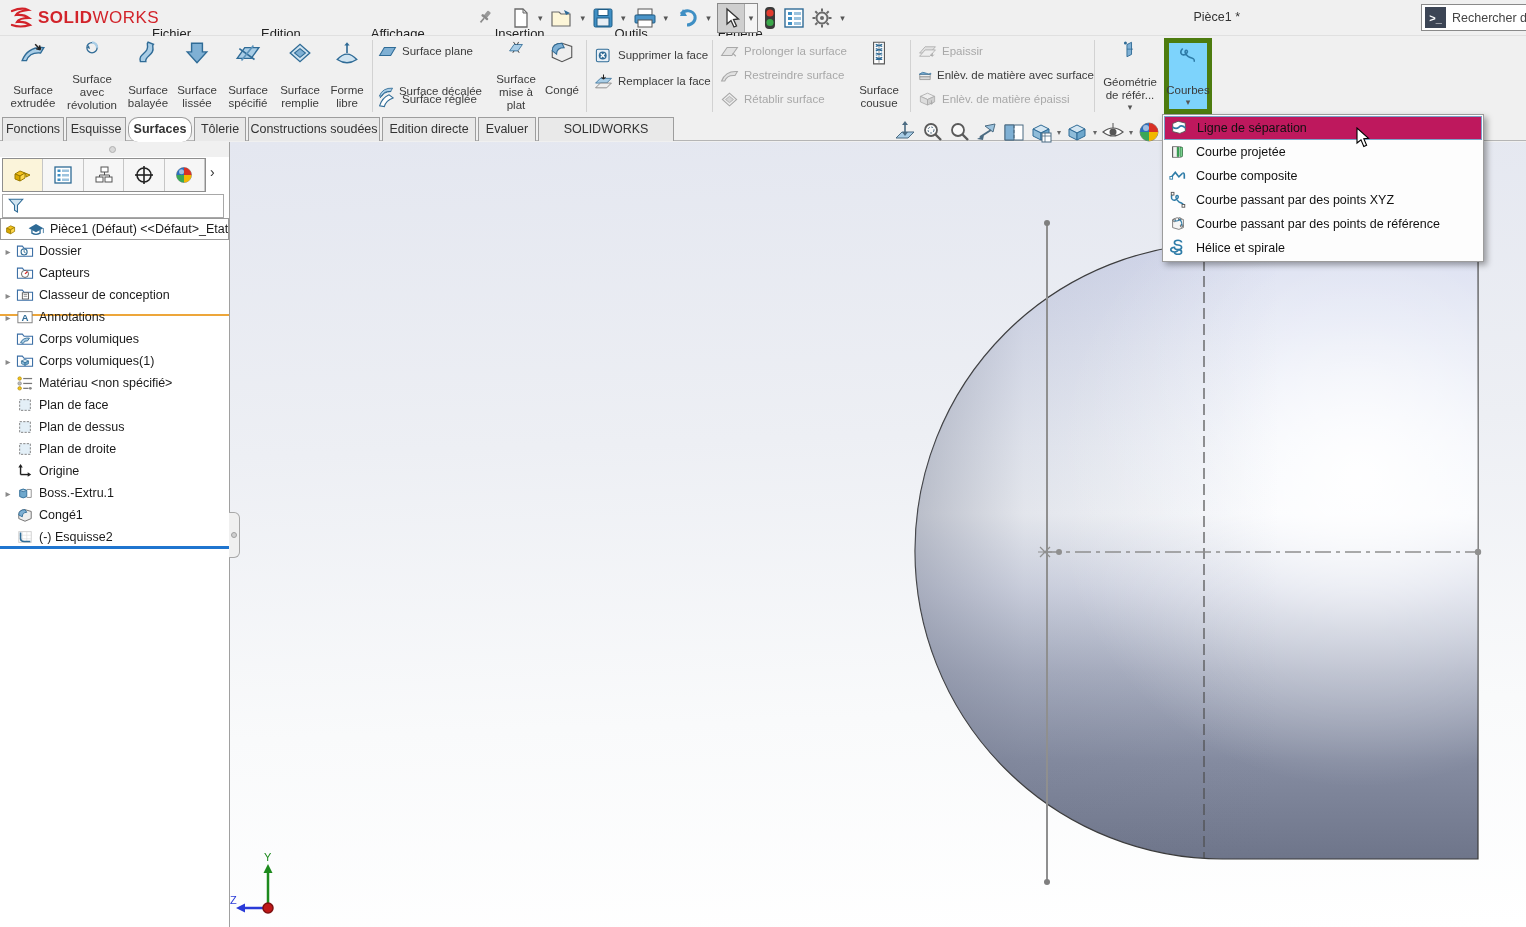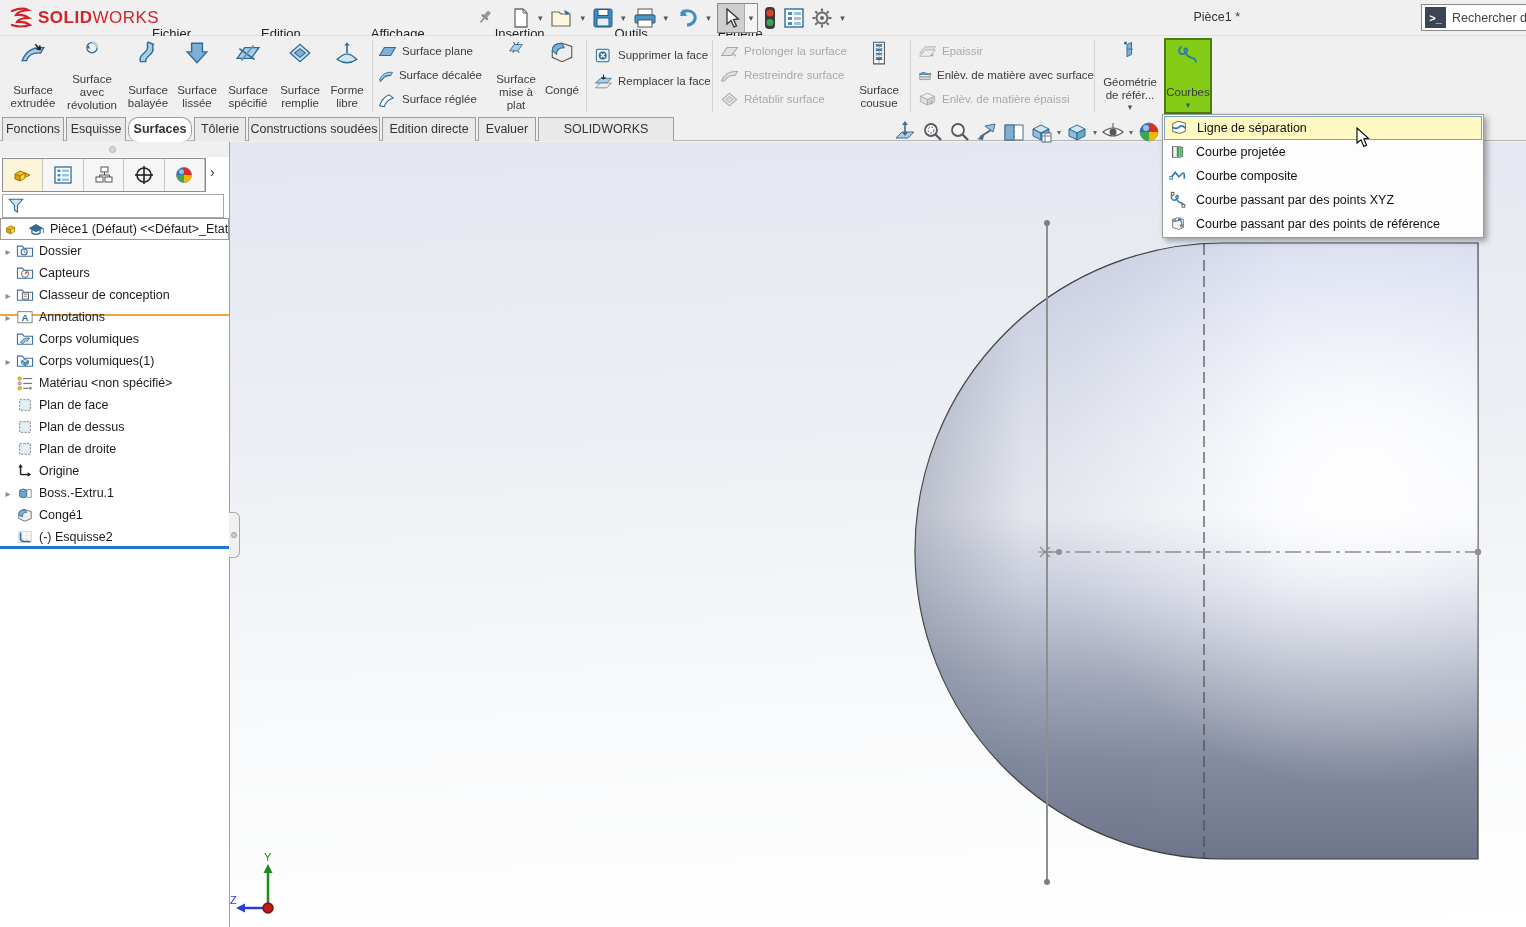--- a/index.html
+++ b/index.html
@@ -29,21 +29,21 @@
   
   .ribbon { position:absolute; left:0; top:36px; width:1526px; height:80px; background:#f0f0f0; }
   .rdiv { position:absolute; top:4px; width:1px; height:72px; background:#d2d2d2; }
   .rbtn { position:absolute; top:2px; height:74px; display:flex; flex-direction:column; align-items:center; padding-top:2px; }
   .rlabel { font-size:11.5px; line-height:1.12; text-align:center; color:#3b3b3b; margin-top:18px; }
   .sbtn { position:absolute; height:22px; display:flex; align-items:center; gap:5px; padding-left:2px; }
   .sbtn .rlabel { margin:0; white-space:nowrap; }
   .disabled .rlabel { color:#a8a8a8; }
   .flyout { position:absolute; top:2px; height:76px; display:flex; flex-direction:column; align-items:center; padding-top:2px; }
   .flyout .fdrop { font-size:9px; color:#555; margin-top:auto; padding-bottom:2px; }
-  .pressed { background:#84cc16; border:2px solid #4d7c0f;justify-content:center; }
+  .pressed { background:#7dd3fc; border:5px solid #4d7c0f;justify-content:center; }
   
   .tabstrip { position:absolute; left:0; top:116px; width:1526px; height:25px; background:#f0f0f0; border-bottom:1px solid #b5b5b5; }
   .tab { position:absolute; top:1px; height:24px; line-height:23px; text-align:center; font-size:12.5px; color:#333; background:#e9e9e9; border:1px solid #9d9d9d; border-bottom:none; }
   .tab.active { background:#fff; font-weight:bold; height:25px; z-index:2;border-radius:10px; }
   
   .panel { position:absolute; left:0; top:142px; width:230px; height:785px; background:#fff; border-right:1px solid #a0a0a0; }
   .panel-topstrip { position:absolute; left:0; top:-1px; width:229px; height:16px; background:#f0f0f0; }
   .split-dot { position:absolute; left:109px; top:5px; width:7px; height:7px; border-radius:50%; background:#d8d8d8; border:1px solid #b0b0b0; }
   .ptabs { position:absolute; left:2px; top:16px; width:204px; height:34px; border:1px solid #8e8e8e; display:flex; background:#f6f6f6; }
   .ptab { flex:1; display:flex; align-items:center; justify-content:center; border-right:1px solid #c6c6c6; }
@@ -63,21 +63,21 @@
   .viewport { position:absolute; left:230px; top:142px; width:1296px; height:785px;
     background:linear-gradient(178deg,#e4e7f0 0%,#edeff4 38%,#f9fafb 72%,#ffffff 100%); }
   .vpsvg { position:absolute; left:0; top:0; }
   
   .headsup { position:absolute; left:893px; top:119px; display:flex; align-items:center; gap:1px; z-index:5; }
   .hbtn { display:flex; align-items:center; padding:1px; }
   .hdrop { font-size:8px; color:#666; padding:0 2px; }
   
   .curves-menu { position:absolute; left:1162px; top:114px; width:322px; background:#fdfdfd; border:1px solid #9c9c9c; box-shadow:3px 3px 6px rgba(0,0,0,.35); z-index:20; padding:1px; }
   .citem { height:24px; display:flex; align-items:center; gap:9px; padding-left:5px; font-size:12.5px; color:#111; }
-  .citem.hl { border:1px solid #7ba2c8; background:#fef9c3; }
+  .citem.hl { border:1px solid #7ba2c8; background:#be185d; }
   .cicon { width:18px; height:18px; flex:none; }
   
   .cursor { position:absolute; left:1356px; top:127px; z-index:40; }
   svg text { font-family:"Liberation Sans", sans-serif; }
 </style>
 </head>
 <body>
 
 <div id="app">
 
@@ -282,21 +282,21 @@
       <div class="rlabel">Forme libre</div>
     </div>
     <div class="rdiv" style="left:372px"></div>
 
     <div class="sbtn" style="left:376px;top:4px;width:106px">
       <svg width="19" height="19" viewBox="0 0 24 24">
           <path d="M2 17 L8 7 L22 7 L16 17 Z" fill="#7fb0d4" stroke="#2f6b96" stroke-width="1.3"></path>
         </svg>
       <div class="rlabel">Surface plane</div>
     </div>
-    <div class="sbtn" style="left:376px;top:28px;width:106px">
+    <div class="sbtn" style="left:376px;top:44px;width:106px">
       <svg width="19" height="19" viewBox="0 0 24 24">
           <use href="#i-curl"></use>
           <path d="M3 22 Q8 12 20 12" fill="none" stroke="#2f6b96" stroke-width="1.5"></path>
         </svg>
       <div class="rlabel">Surface décalée</div>
     </div>
     <div class="sbtn" style="left:376px;top:52px;width:106px">
       <svg width="19" height="19" viewBox="0 0 24 24">
           <path d="M2 20 Q5 10 14 6 L19 10 Q10 13 8 21 Z" fill="#fff" stroke="#2f6b96" stroke-width="1.3"></path>
         </svg>
@@ -780,20 +780,26 @@
     <div class="citem">
       <svg class="cicon" viewBox="0 0 20 20">
           <path d="M4 5 l5 -2 7 2 v9 l-5 2 -7 -2 Z" fill="#f5f5f5" stroke="#777"></path>
           <circle cx="6" cy="6" r="1.4" fill="#fff" stroke="#555"></circle>
           <circle cx="12" cy="4.5" r="1.4" fill="#fff" stroke="#555"></circle>
           <circle cx="14" cy="12" r="1.4" fill="#fff" stroke="#555"></circle>
           <path d="M6 6 Q10 8 12 4.5 M12 4.5 Q15 8 14 12" fill="none" stroke="#2e7ca8" stroke-width="1.2"></path>
         </svg>
       <span>Courbe passant par des points de référence</span>
     </div>
+    <div class="citem">
+      <svg class="cicon" viewBox="0 0 20 20">
+          <path d="M14 4 a4 2.6 0 1 0 -4 2.6 a4 2.6 0 1 1 -4 2.6 a4 2.6 0 1 0 4 2.6 a4 2.6 0 1 1 -4 2.6" fill="none" stroke="#2e7ca8" stroke-width="1.8"></path>
+        </svg>
+      <span>Hélice et spirale</span>
+    </div>
   </div>
 
   <div class="cursor">
     <svg width="16" height="22" viewBox="0 0 16 22">
         <path d="M1 1 L1 16 L5 12.8 L7.8 19.5 L10.6 18.3 L7.8 11.8 L12.5 11.3 Z" fill="#fff" stroke="#000" stroke-width="1.1"></path>
       </svg>
   </div>
 
 </div>
 

